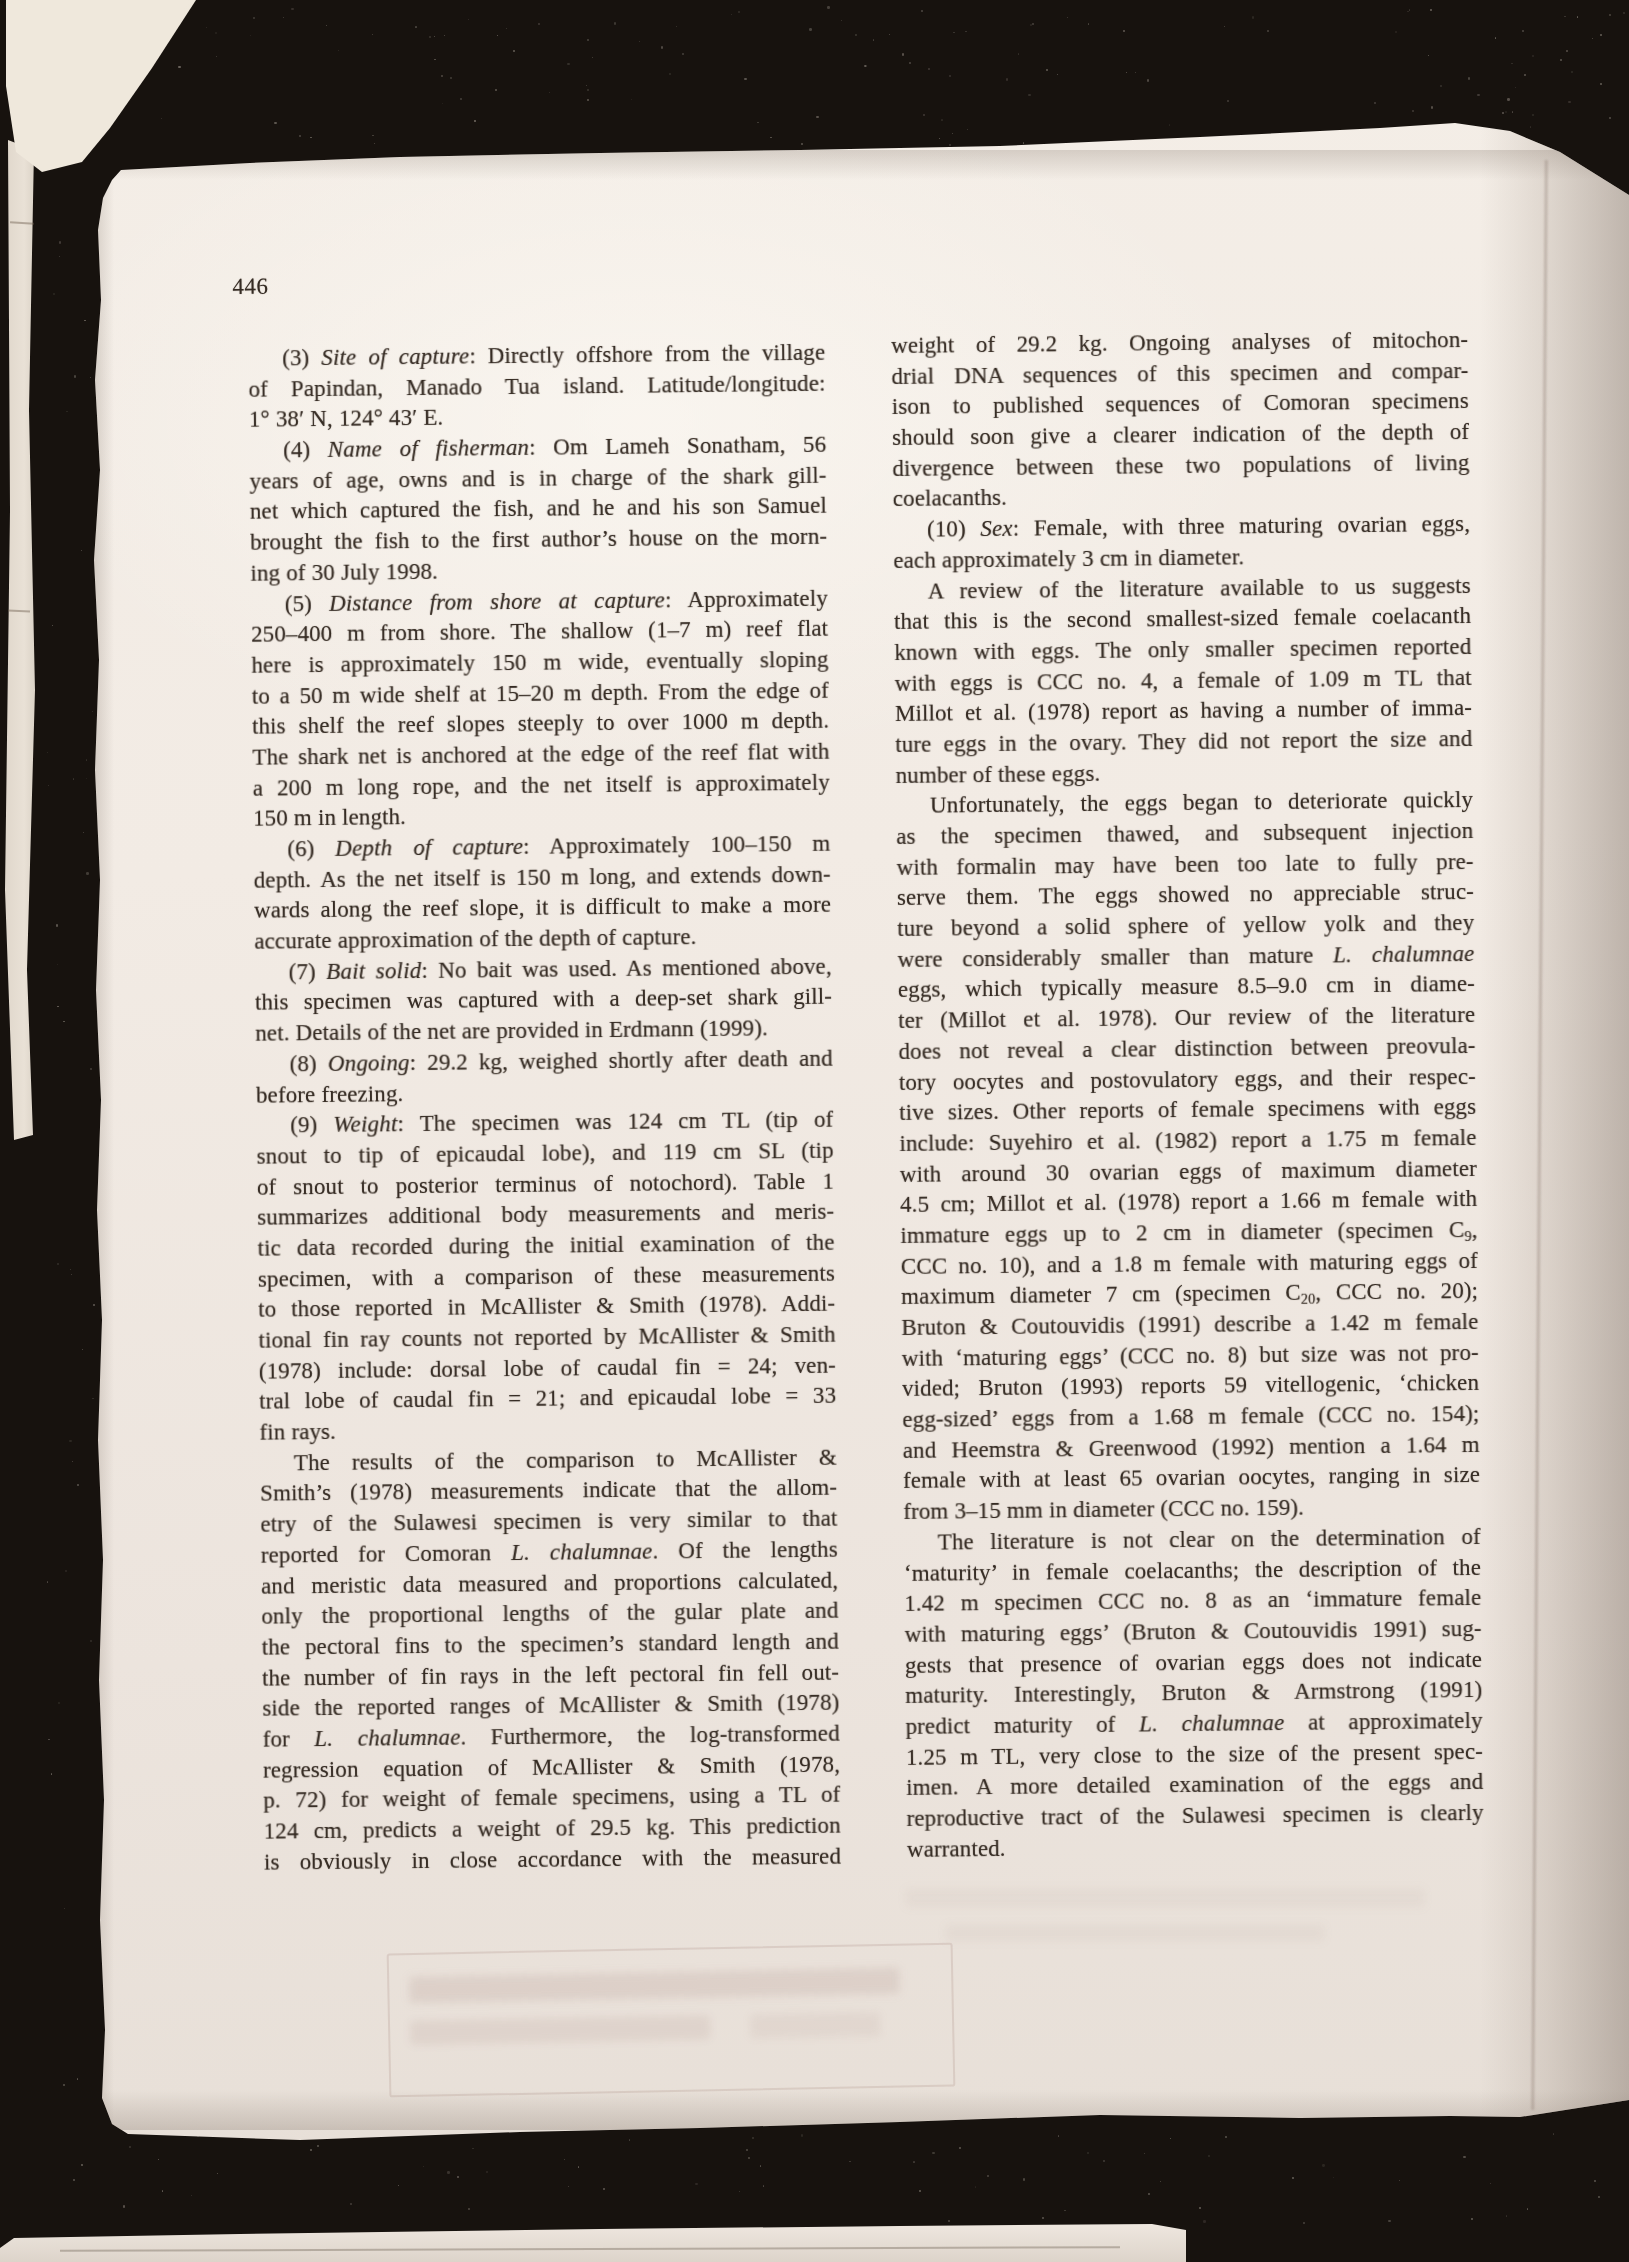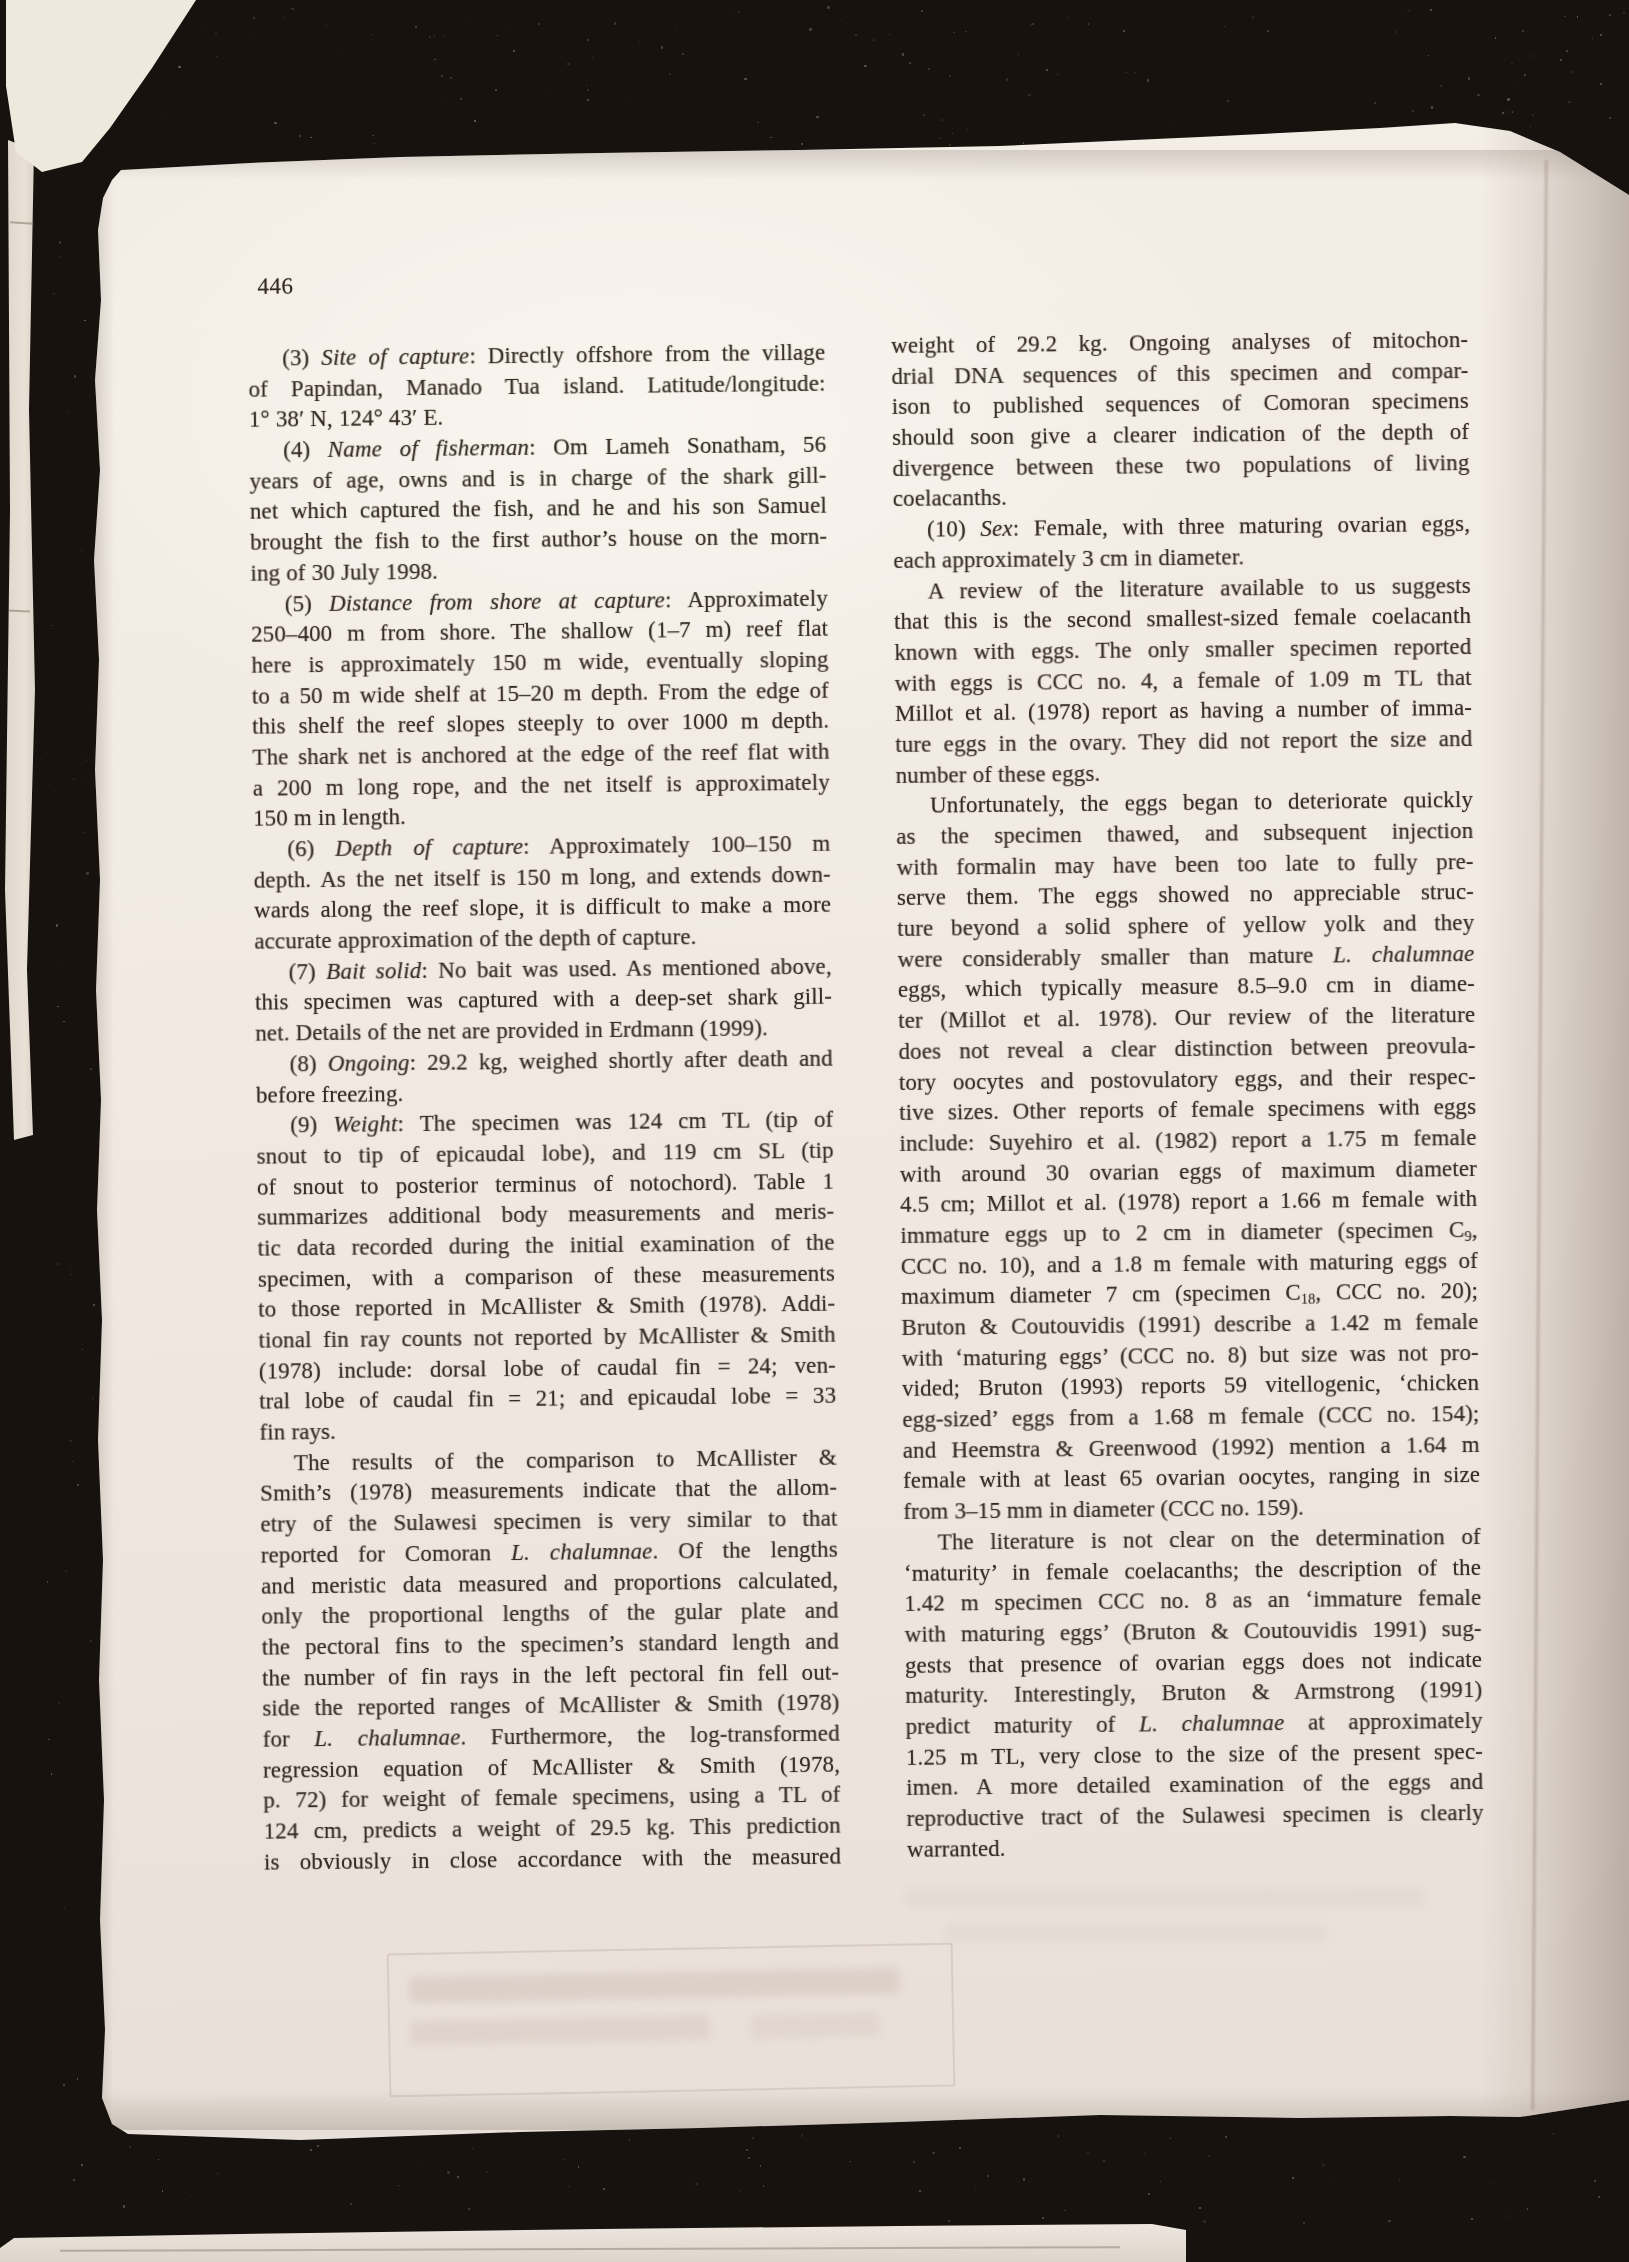--- a/index.html
+++ b/index.html
@@ -50,21 +50,21 @@
 
   
   #ghost-stamp{position:absolute;left:388px;top:1948px;width:562px;height:140px;
     border:2px solid rgba(165,130,124,.22);border-radius:3px;transform:rotate(-1.1deg);}
   .ghostbar{position:absolute;background:rgba(158,124,118,.17);filter:blur(4px);border-radius:4px;}
   #smudge{position:absolute;left:905px;top:1882px;width:560px;height:74px;opacity:.55;}
   .smbar{position:absolute;background:rgba(150,120,112,.12);filter:blur(5px);border-radius:4px;}
 
   
   #textwrap{position:absolute;inset:0;transform:rotate(-.6deg);transform-origin:800px 1000px;}
-  #page-number{position:absolute;left:265px;top:268px;font-size:23px;color:#352b23;
+  #page-number{position:absolute;left:240px;top:268px;font-size:23px;color:#352b23;
     letter-spacing:.5px;text-shadow:0 0 1px rgba(53,43,35,.5);}
   .col{position:absolute;width:577px;font-size:23px;line-height:30.7px;color:#352b23;
     letter-spacing:.1px;word-spacing:.2px;text-shadow:0 0 1px rgba(53,43,35,.5);filter:blur(.24px);}
   #col-left{left:255px;top:338px;}
   #col-right{left:898px;top:332px;}
   .ln{text-align:justify;text-align-last:justify;height:30.7px;overflow:hidden;}
   .ln.end{text-align-last:left;}
   .ln.ind{padding-left:34px;}
   .col i{letter-spacing:.2px;}
   .col sub{font-size:.62em;line-height:0;vertical-align:-.28em;}
@@ -201,21 +201,21 @@
             <div class="ln">eggs, which typically measure 8.5–9.0 cm in diame-</div>
             <div class="ln">ter (Millot et al. 1978). Our review of the literature</div>
             <div class="ln">does not reveal a clear distinction between preovula-</div>
             <div class="ln">tory oocytes and postovulatory eggs, and their respec-</div>
             <div class="ln">tive sizes. Other reports of female specimens with eggs</div>
             <div class="ln">include: Suyehiro et al. (1982) report a 1.75 m female</div>
             <div class="ln">with around 30 ovarian eggs of maximum diameter</div>
             <div class="ln">4.5 cm; Millot et al. (1978) report a 1.66 m female with</div>
             <div class="ln">immature eggs up to 2 cm in diameter (specimen C<sub>9</sub>,</div>
             <div class="ln">CCC no. 10), and a 1.8 m female with maturing eggs of</div>
-            <div class="ln">maximum diameter 7 cm (specimen C<sub>18</sub>, CCC no. 20);</div>
+            <div class="ln">maximum diameter 7 cm (specimen C<sub>20</sub>, CCC no. 20);</div>
             <div class="ln">Bruton &amp; Coutouvidis (1991) describe a 1.42 m female</div>
             <div class="ln">with ‘maturing eggs’ (CCC no. 8) but size was not pro-</div>
             <div class="ln">vided; Bruton (1993) reports 59 vitellogenic, ‘chicken</div>
             <div class="ln">egg-sized’ eggs from a 1.68 m female (CCC no. 154);</div>
             <div class="ln">and Heemstra &amp; Greenwood (1992) mention a 1.64 m</div>
             <div class="ln">female with at least 65 ovarian oocytes, ranging in size</div>
             <div class="ln end">from 3–15 mm in diameter (CCC no. 159).</div>
           </div>
           <div>
             <div class="ln ind">The literature is not clear on the determination of</div>

